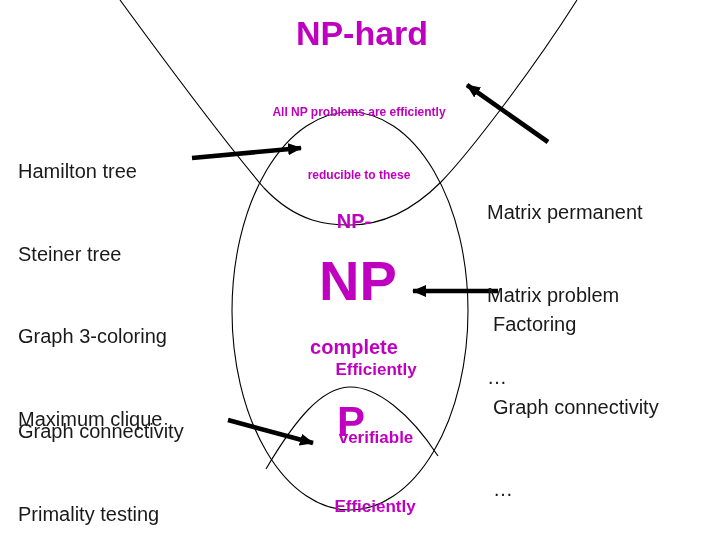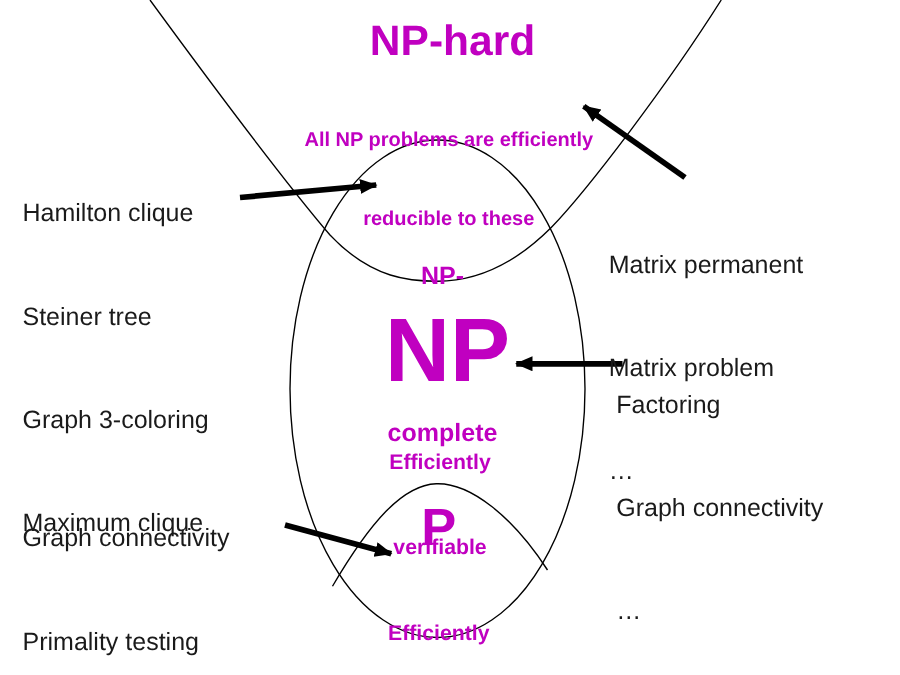--- a/index.html
+++ b/index.html
@@ -12,25 +12,25 @@
     padding-left:48px;
   }
   .diagram-layer{position:absolute;left:0;top:0;width:720px;height:540px;}
   .thin-line{fill:none;stroke:var(--color-line,#000);stroke-width:1.1;}
   .arrow{fill:none;stroke:var(--color-line,#000);stroke-width:4.6;}
   .txt{position:absolute;white-space:pre;}
   .accent{color:var(--color-accent,#c000c0);font-weight:bold;}
   .black{color:var(--color-text,#1a1a1a);}
   .centered{transform:translateX(-50%);text-align:center;}
   .page-title{font-size:34px;line-height:36px;}
-  .subtitle{font-size:16px;line-height:21px;}
+  .subtitle{font-size:12px;line-height:21px;}
   .npc-label{font-size:20px;line-height:42px;}
-  .np-label{font-size:72px;line-height:56px;}
+  .np-label{font-size:56px;line-height:56px;}
   .p-label{font-size:42px;line-height:42px;}
-  .caption{font-size:17px;line-height:22.5px;}
+  .caption{font-size:17px;line-height:22.5px;margin-left:24px;}
   .example-list{font-size:20px;line-height:27.5px;}
 </style>
 </head>
 <body>
 
 <div class="stage">
 
   <svg class="diagram-layer" viewBox="0 0 720 540">
     <defs>
       <marker id="ah" markerUnits="userSpaceOnUse" markerWidth="15" markerHeight="13" refX="13" refY="6" orient="auto">
@@ -67,21 +67,21 @@
     <div>verifiable</div>
   </div>
 
   <div class="txt accent centered p-label" style="left:351px;top:401px">P</div>
   <div class="txt accent centered caption" style="left:351px;top:451px">
     <div>Efficiently</div>
     
   </div>
 
   <div class="txt black example-list" style="left:18px;top:103px">
-    <div>Hamilton clique</div>
+    <div>Hamilton tree</div>
     <div>Steiner tree</div>
     <div>Graph 3-coloring</div>
     <div>Maximum clique</div>
     
   </div>
 
   <div class="txt black example-list" style="left:487px;top:144px">
     <div>Matrix permanent</div>
     <div>Matrix problem</div>
     <div>…</div>

